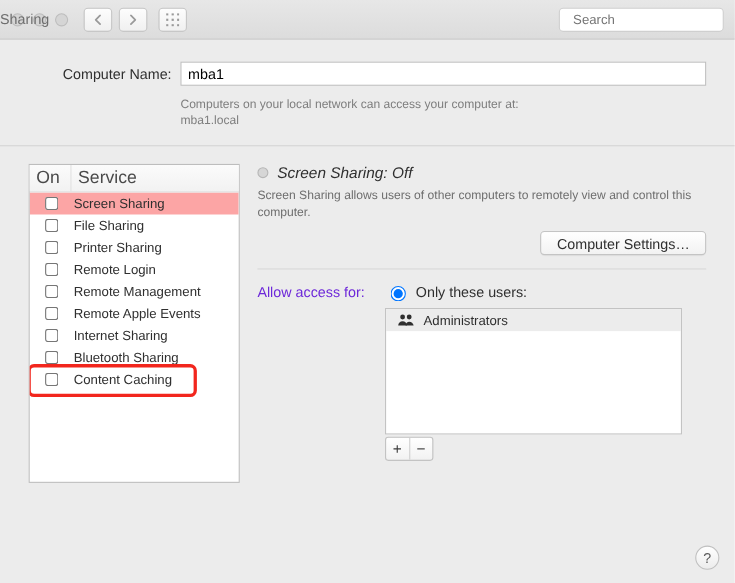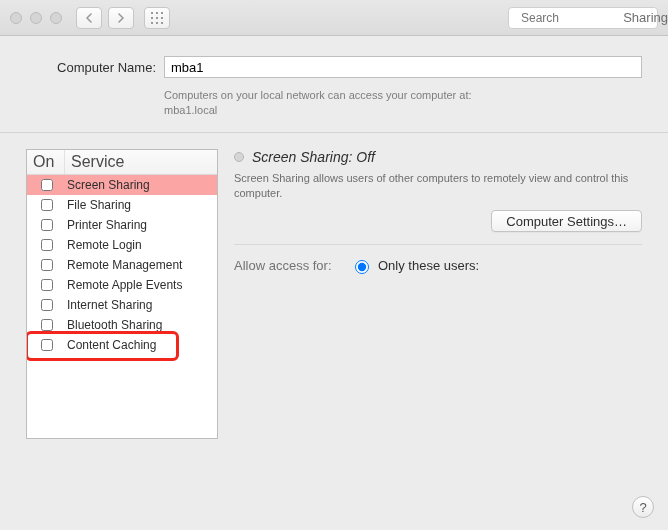--- a/index.html
+++ b/index.html
@@ -38,21 +38,21 @@
     width: 26px; height: 22px;
     background: linear-gradient(#fdfdfd, #f0f0f0);
     border: 1px solid #c7c7c7;
     border-radius: 4px;
     display: flex; align-items: center; justify-content: center;
     color: #9a9a9a;
   }
   .nav-btn.grid { margin-left: 4px; }
   .window-title {
     position: absolute; left: 0; right: 0;
-    text-align: right;
+    text-align: left;
     font-size: 13px;
     color: #6e6e6e;
     pointer-events: none;
   }
   .search-wrap {
     margin-left: auto;
     width: 150px; height: 22px;
     background: #fff;
     border: 1px solid #cfcfcf;
     border-radius: 4px;
@@ -116,21 +116,21 @@
   }
   
   .detail { flex: 1; display: flex; flex-direction: column; }
   .status-row { display: flex; align-items: center; gap: 8px; margin-bottom: 6px; font-style: italic; }
   .led { width: 10px; height: 10px; border-radius: 50%; background: #d6d6d6; border: 1px solid #b6b6b6; }
   .status-title { font-size: 14px; color: #2f2f2f; }
   .status-desc { font-size: 11px; color: #6e6e6e; line-height: 1.35; margin-bottom: 10px; }
   .csettings-row { display: flex; justify-content: flex-end; margin-bottom: 12px; }
   .hr2 { border: none; border-top: 1px solid #d8d8d8; margin: 0 0 12px 0; }
   .access-row { display: flex; align-items: flex-start; gap: 6px; }
-  .access-label { width: 110px; font-size: 13px; color: #737373; padding-top: 1px; }
+  .access-label { width: 110px; font-size: 13px; color: #6d28d9; padding-top: 1px; }
   .radio-stack { display: flex; flex-direction: column; gap: 6px; }
   .radio-line { display: flex; align-items: center; gap: 6px; font-size: 13px; color: #2f2f2f; }
   .userlist-block { margin-left: 116px; margin-top: 6px; }
   .userlist {
     width: 270px; height: 115px;
     background: #fff; border: 1px solid #c3c3c3;
   }
   .user-row {
     display: flex; align-items: center; gap: 8px;
     padding: 3px 10px; background: #ececec;
@@ -301,20 +301,41 @@
         <div class="access-row">
           <div class="access-label">Allow access for:</div>
           <div class="radio-stack">
             <label class="radio-line">
               <input type="radio" name="access" checked="" style="">
               <span>Only these users:</span>
             </label>
           </div>
         </div>
 
+        <div class="userlist-block">
+          <div class="userlist" id="userlist">
+              <div class="user-row">
+                <span>
+                  <svg width="16" height="12" viewBox="0 0 16 12">
+                    <g fill="#2f2f2f">
+                      <circle cx="5" cy="3.2" r="2.2"></circle>
+                      <path d="M1 11c0-2.4 1.8-4 4-4s4 1.6 4 4z"></path>
+                      <circle cx="11" cy="3.2" r="2.2"></circle>
+                      <path d="M7.6 11c.3-2.1 1.7-3.6 3.4-3.6 2 0 3.6 1.5 4 3.6z"></path>
+                    </g>
+                  </svg>
+                </span>
+                <span>Administrators</span>
+              </div>
+            </div>
+          <div class="addremove">
+            <button>+</button>
+            <button>−</button>
+          </div>
+        </div>
       </div>
     </div>
   </div>
 
   <div class="help-btn">
     <span>?</span>
   </div>
 </div>
 
 </body></html>

